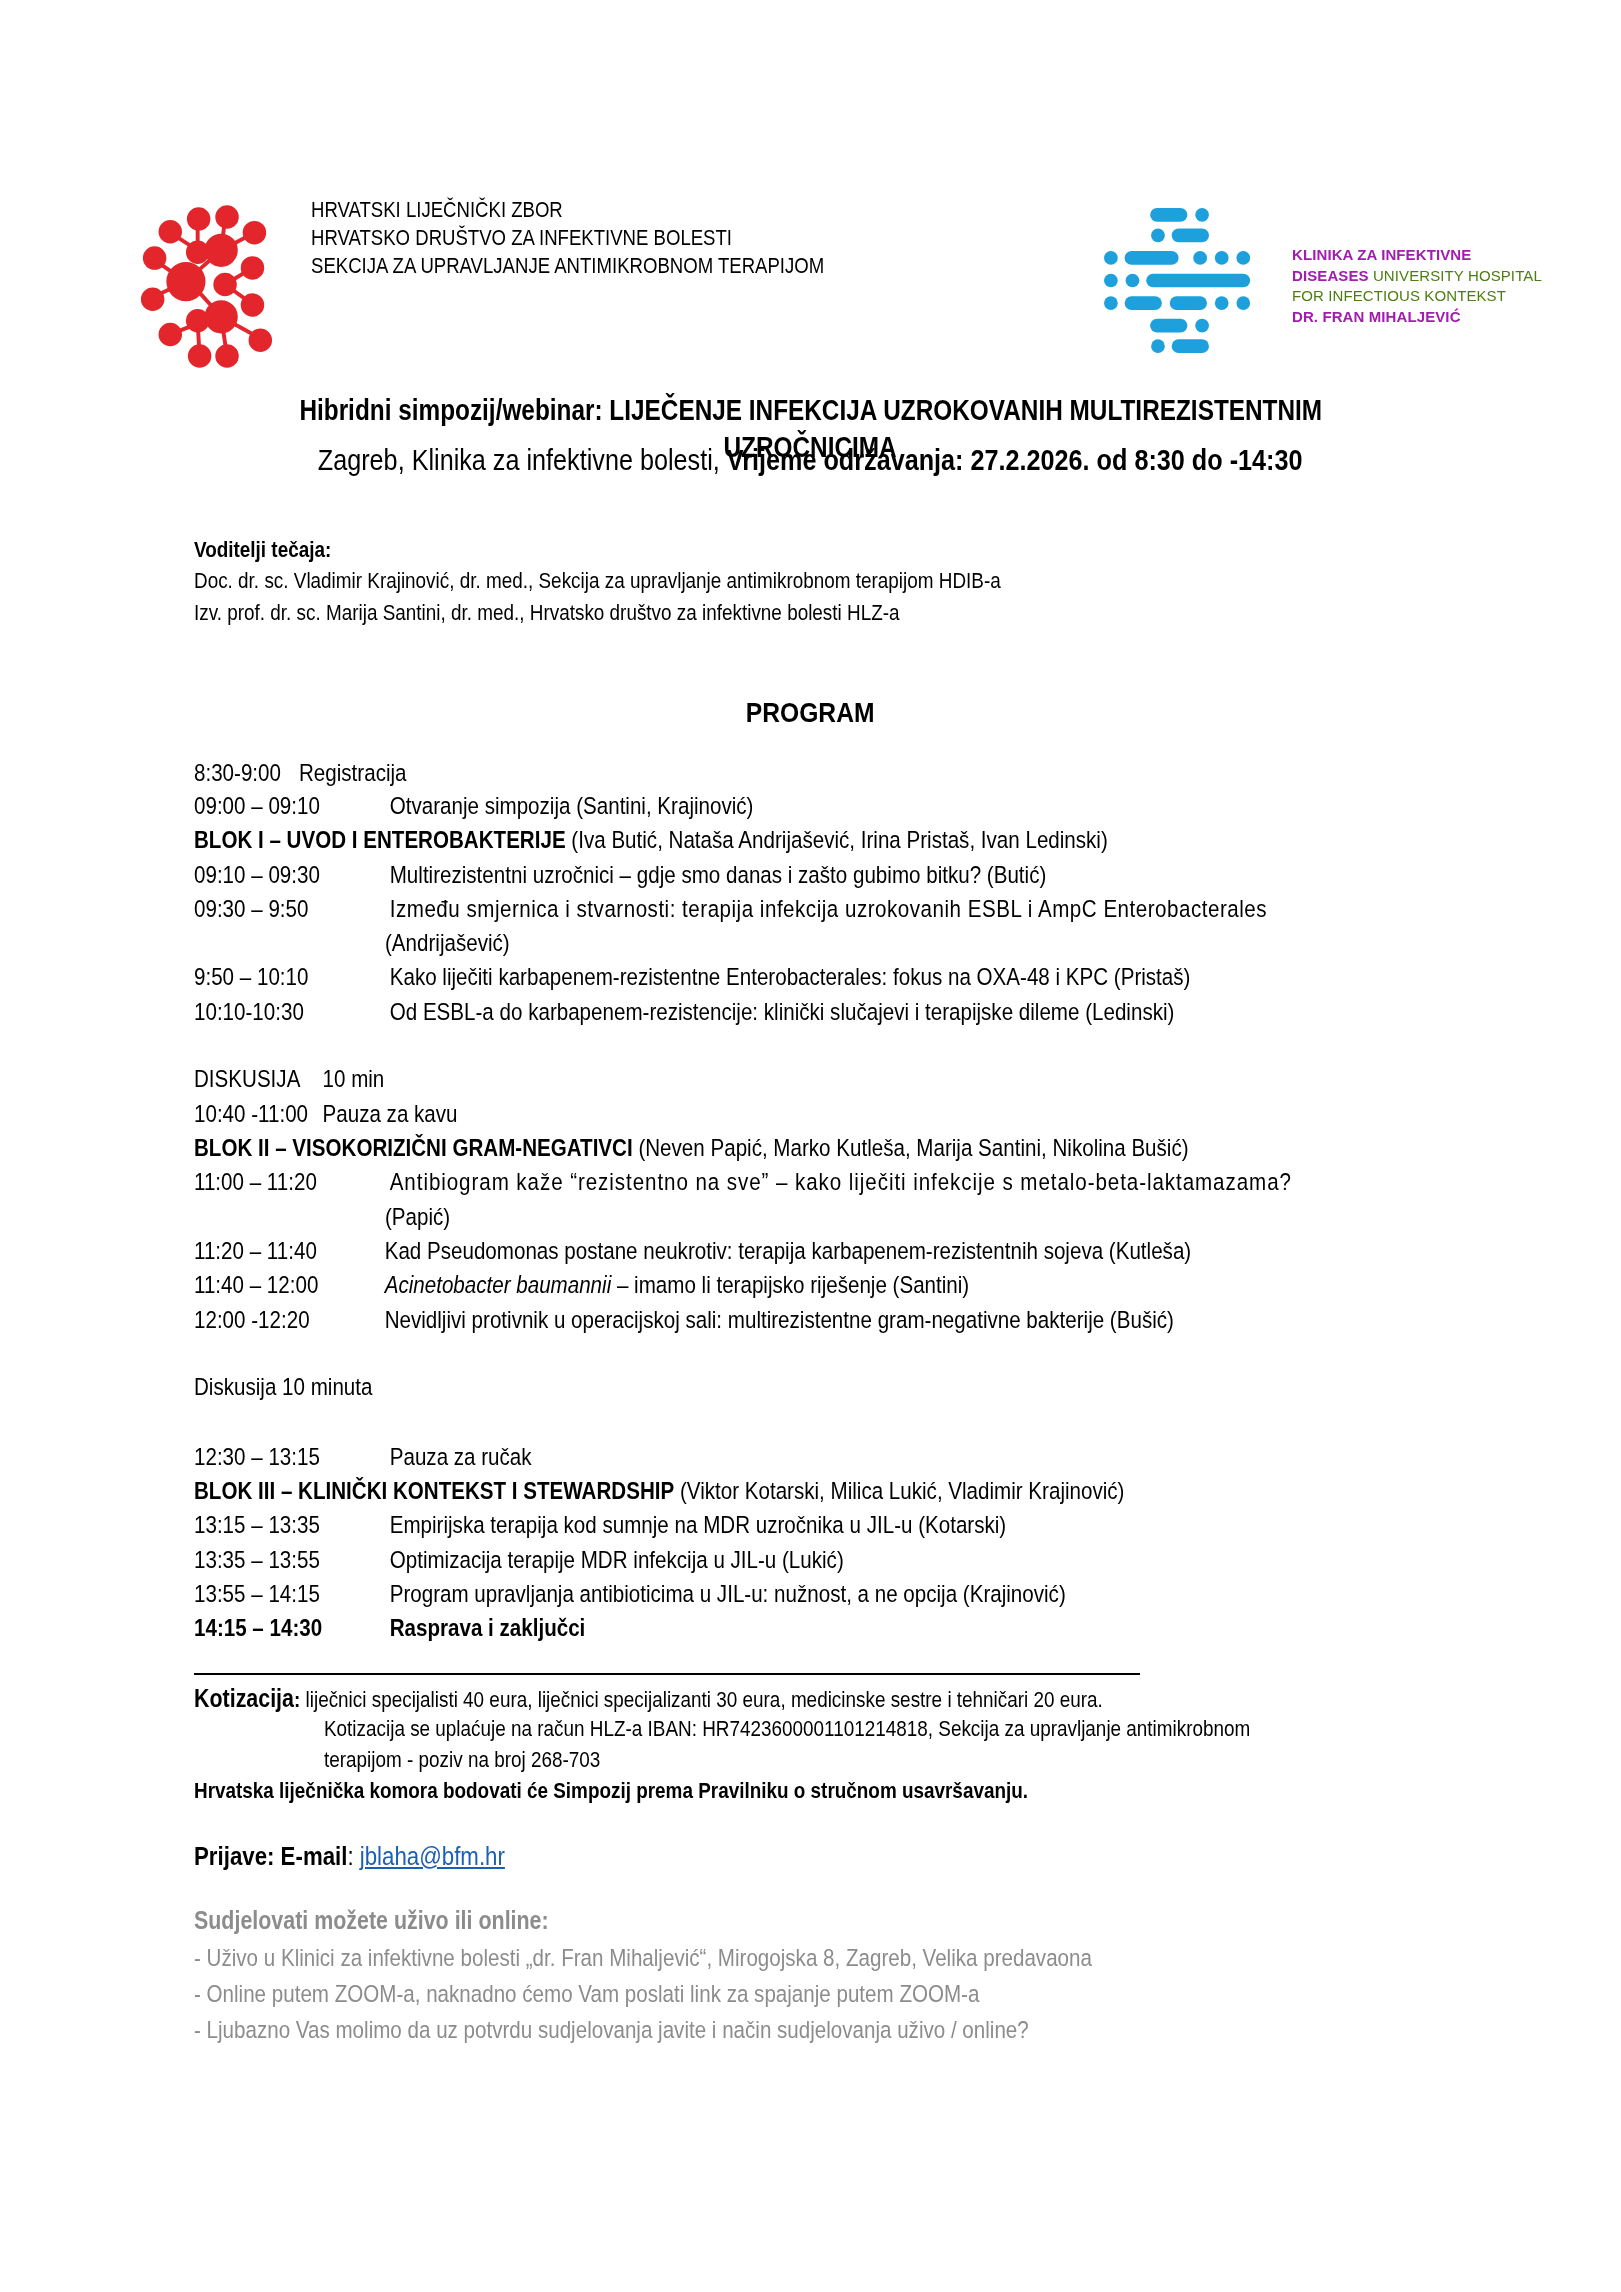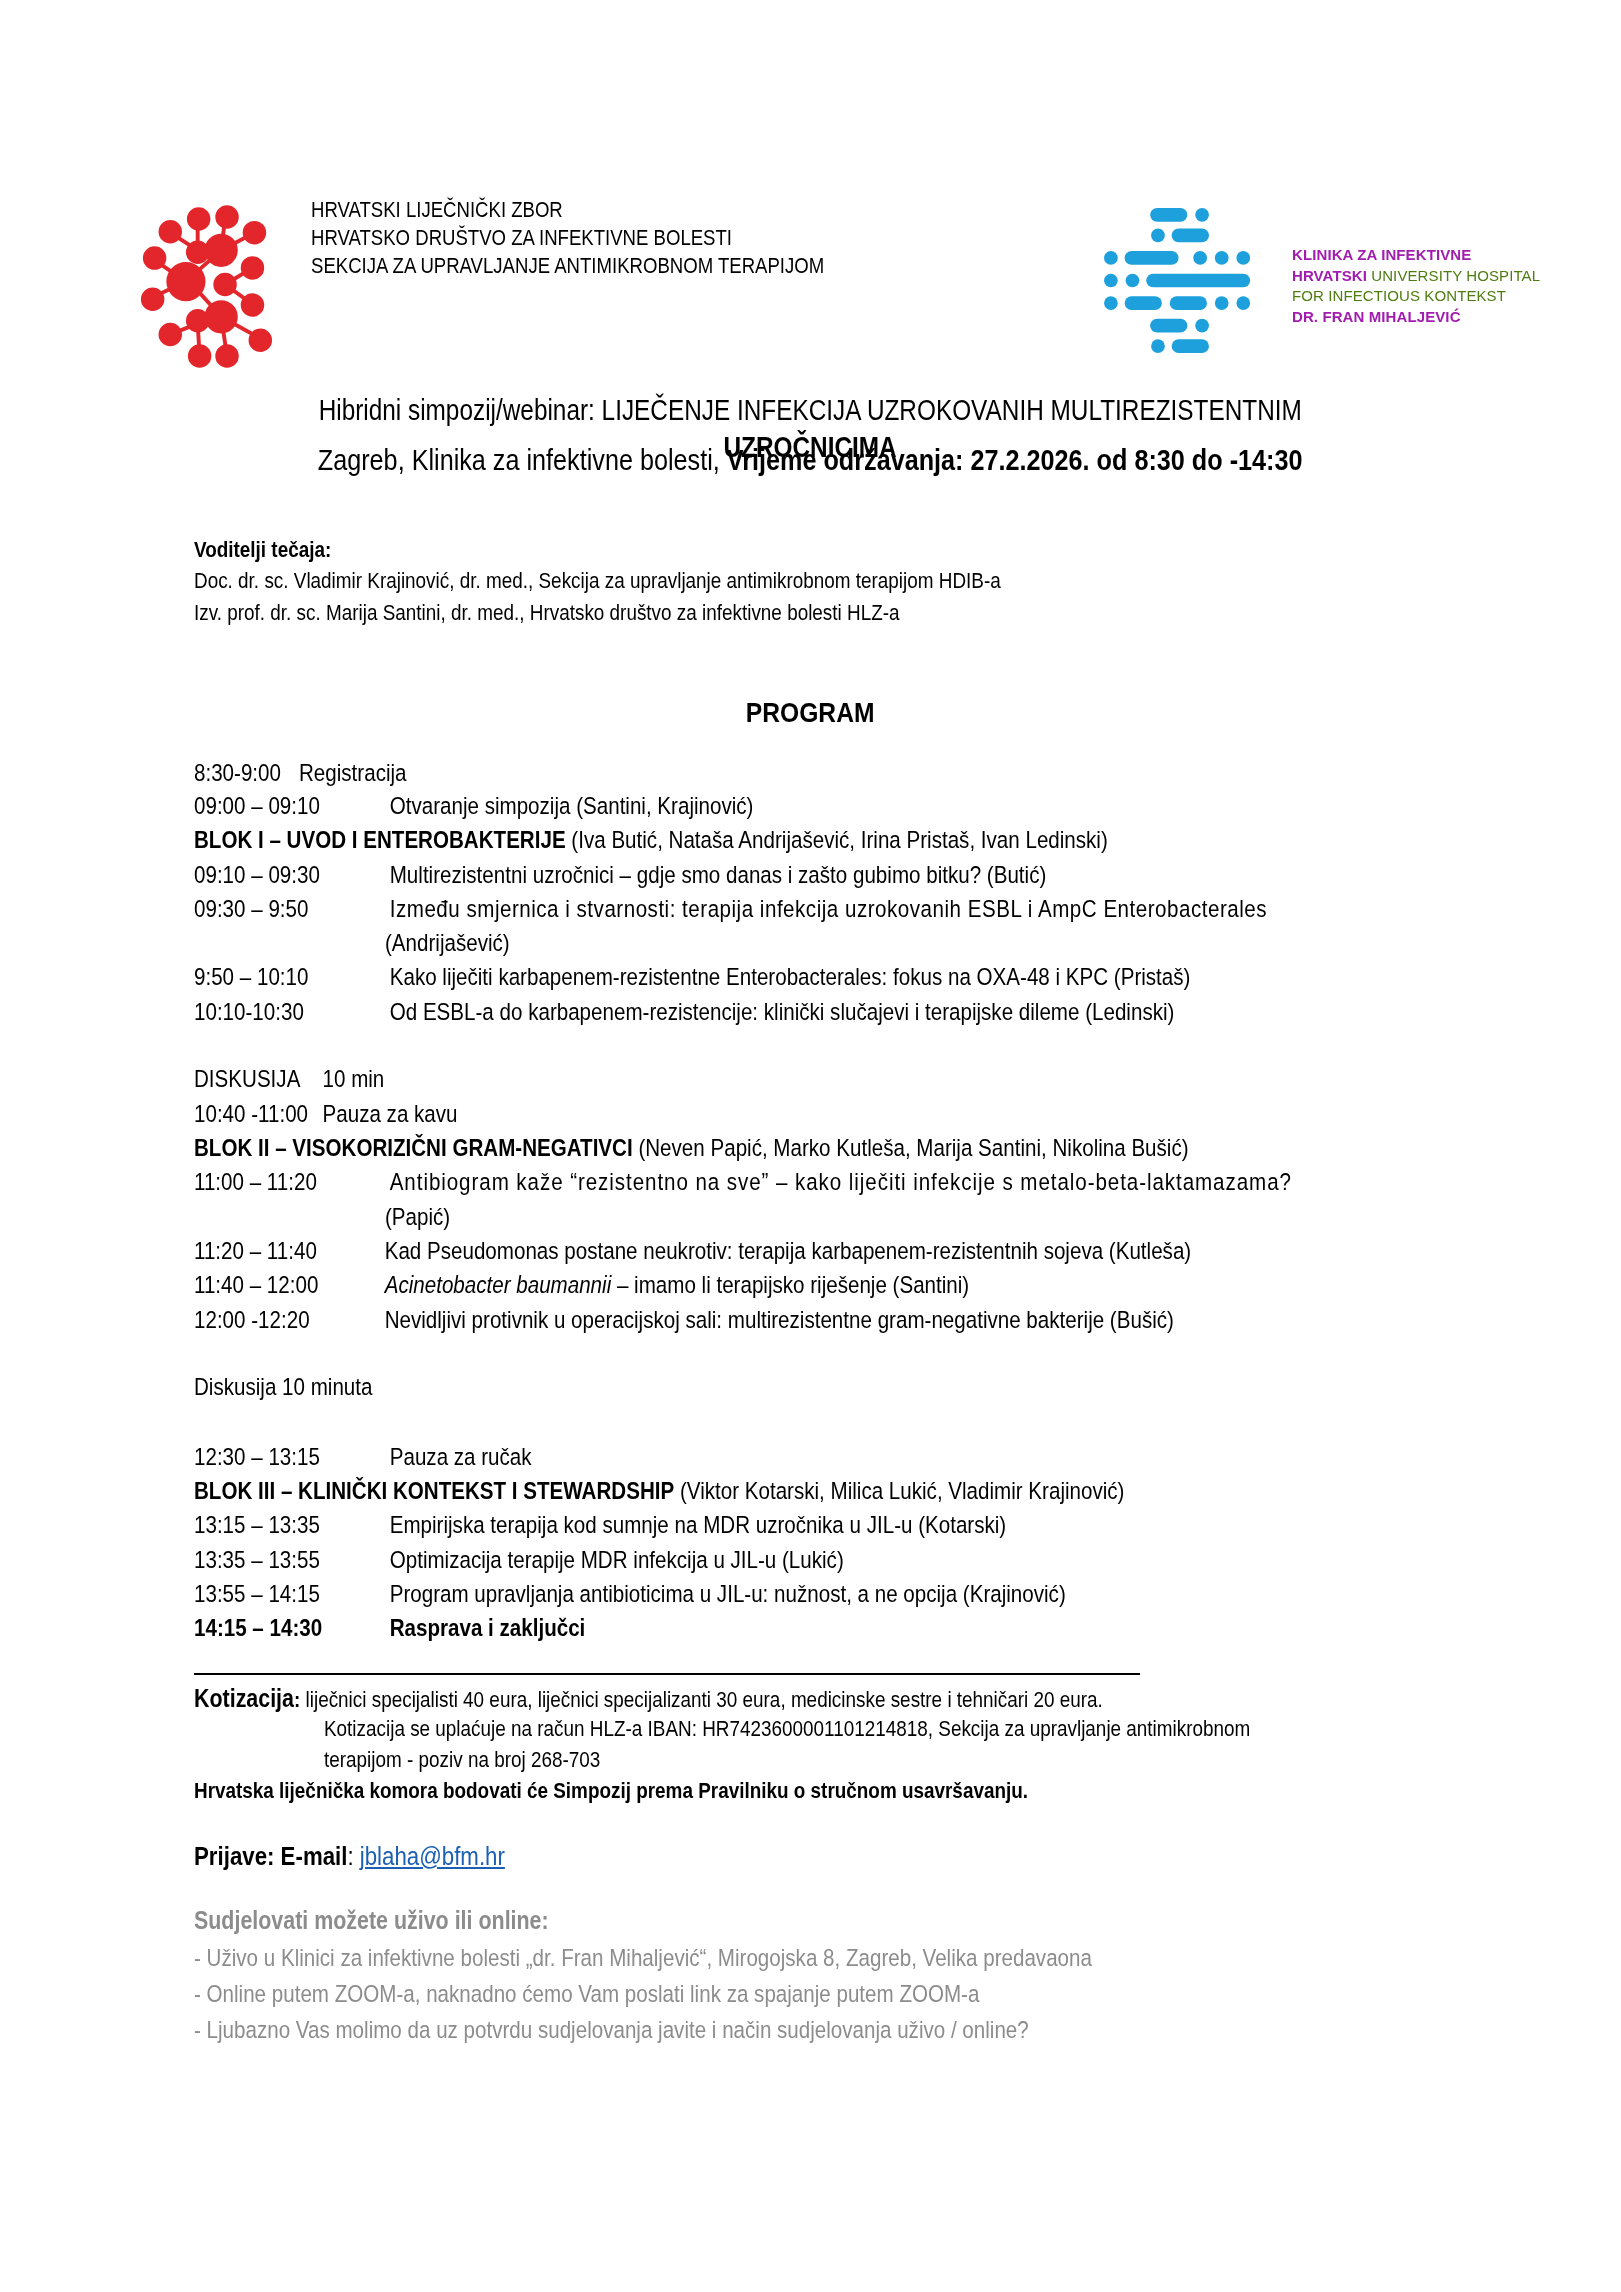--- a/index.html
+++ b/index.html
@@ -10,21 +10,21 @@
   #org-lines { position: absolute; left: 311px; top: 196px; font-size: 21.6px; line-height: 28px; }
   #org-lines div { transform: scaleX(0.86); transform-origin: left center; white-space: nowrap; }
   #logo-right { position: absolute; left: 1103px; top: 204px; width: 157px; height: 152px; }
   #right-text { position: absolute; left: 1292px; top: 245px; font-size: 15px; line-height: 20.6px; color: #555; letter-spacing: 0.1px; }
   #right-text b { color: #a21caf; font-weight: bold; }
   #right-text .l { color: #4d7c0f; }
 
   
   .title-line { position: absolute; left: 0; width: 1621px; text-align: center; font-size: 29px; white-space: nowrap; }
   .title-line > span { display: inline-block; transform: scaleX(0.84); }
-  #title-1 { top: 394px; font-weight: normal; }
+  #title-1 { top: 394px; font-weight: bold; }
   #title-2 { top: 431px; font-weight: bold; }
   #title-3 { top: 443px; font-size: 30px; }
 
   
   .line { position: absolute; left: 194px; font-size: 24.5px; white-space: nowrap; transform: scaleX(0.84); transform-origin: left center; }
   .line b { font-weight: bold; }
   .time { display: inline-block; width: 233px; }
   .time-short { display: inline-block; width: 125px; }
   .wrapcont { left: 385px; }
   .gray { color: #8c8c8c; }
@@ -104,21 +104,21 @@
       <circle cx="143" cy="101" r="7"></circle>
     <rect x="48" y="117" width="38" height="14" rx="7"></rect>
       <circle cx="101" cy="124" r="7"></circle>
     <circle cx="56" cy="145" r="7"></circle>
       <rect x="70" y="138" width="38" height="14" rx="7"></rect>
   </g>
 </svg>
 
 <div id="right-text">
   <div><b>KLINIKA ZA INFEKTIVNE</b></div>
-  <div><b>HRVATSKI</b><span class="l"> UNIVERSITY HOSPITAL</span></div>
+  <div><b>DISEASES</b><span class="l"> UNIVERSITY HOSPITAL</span></div>
   <div class="l">FOR INFECTIOUS KONTEKST</div>
   <div><b>DR. FRAN MIHALJEVIĆ</b></div>
 </div>
 
 <div id="title-1" class="title-line">
   <span><span>Hibridni simpozij/webinar: </span><span>LIJEČENJE INFEKCIJA UZROKOVANIH MULTIREZISTENTNIM</span></span>
 </div>
 <div id="title-2" class="title-line">
   <span>UZROČNICIMA</span>
 </div>

